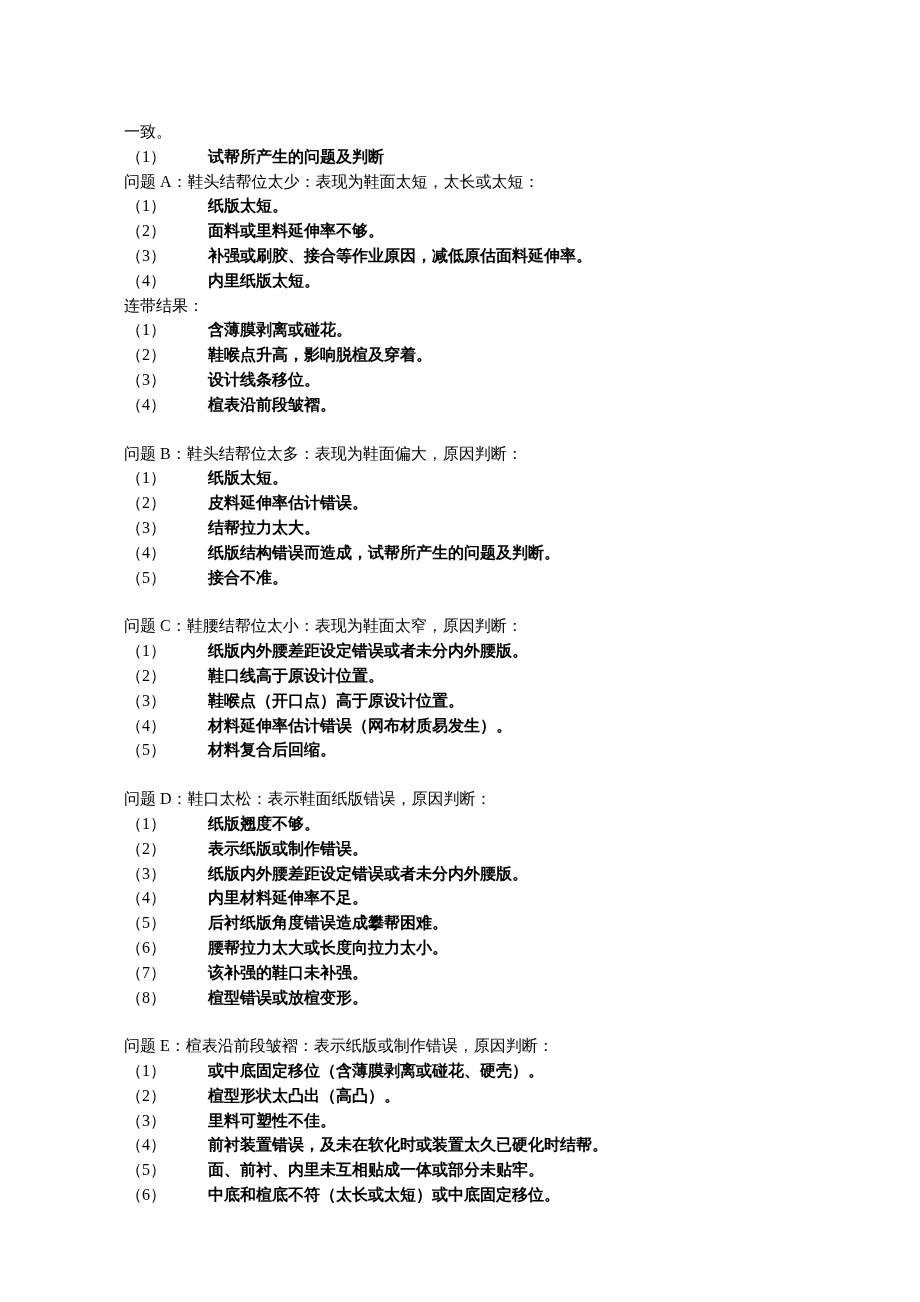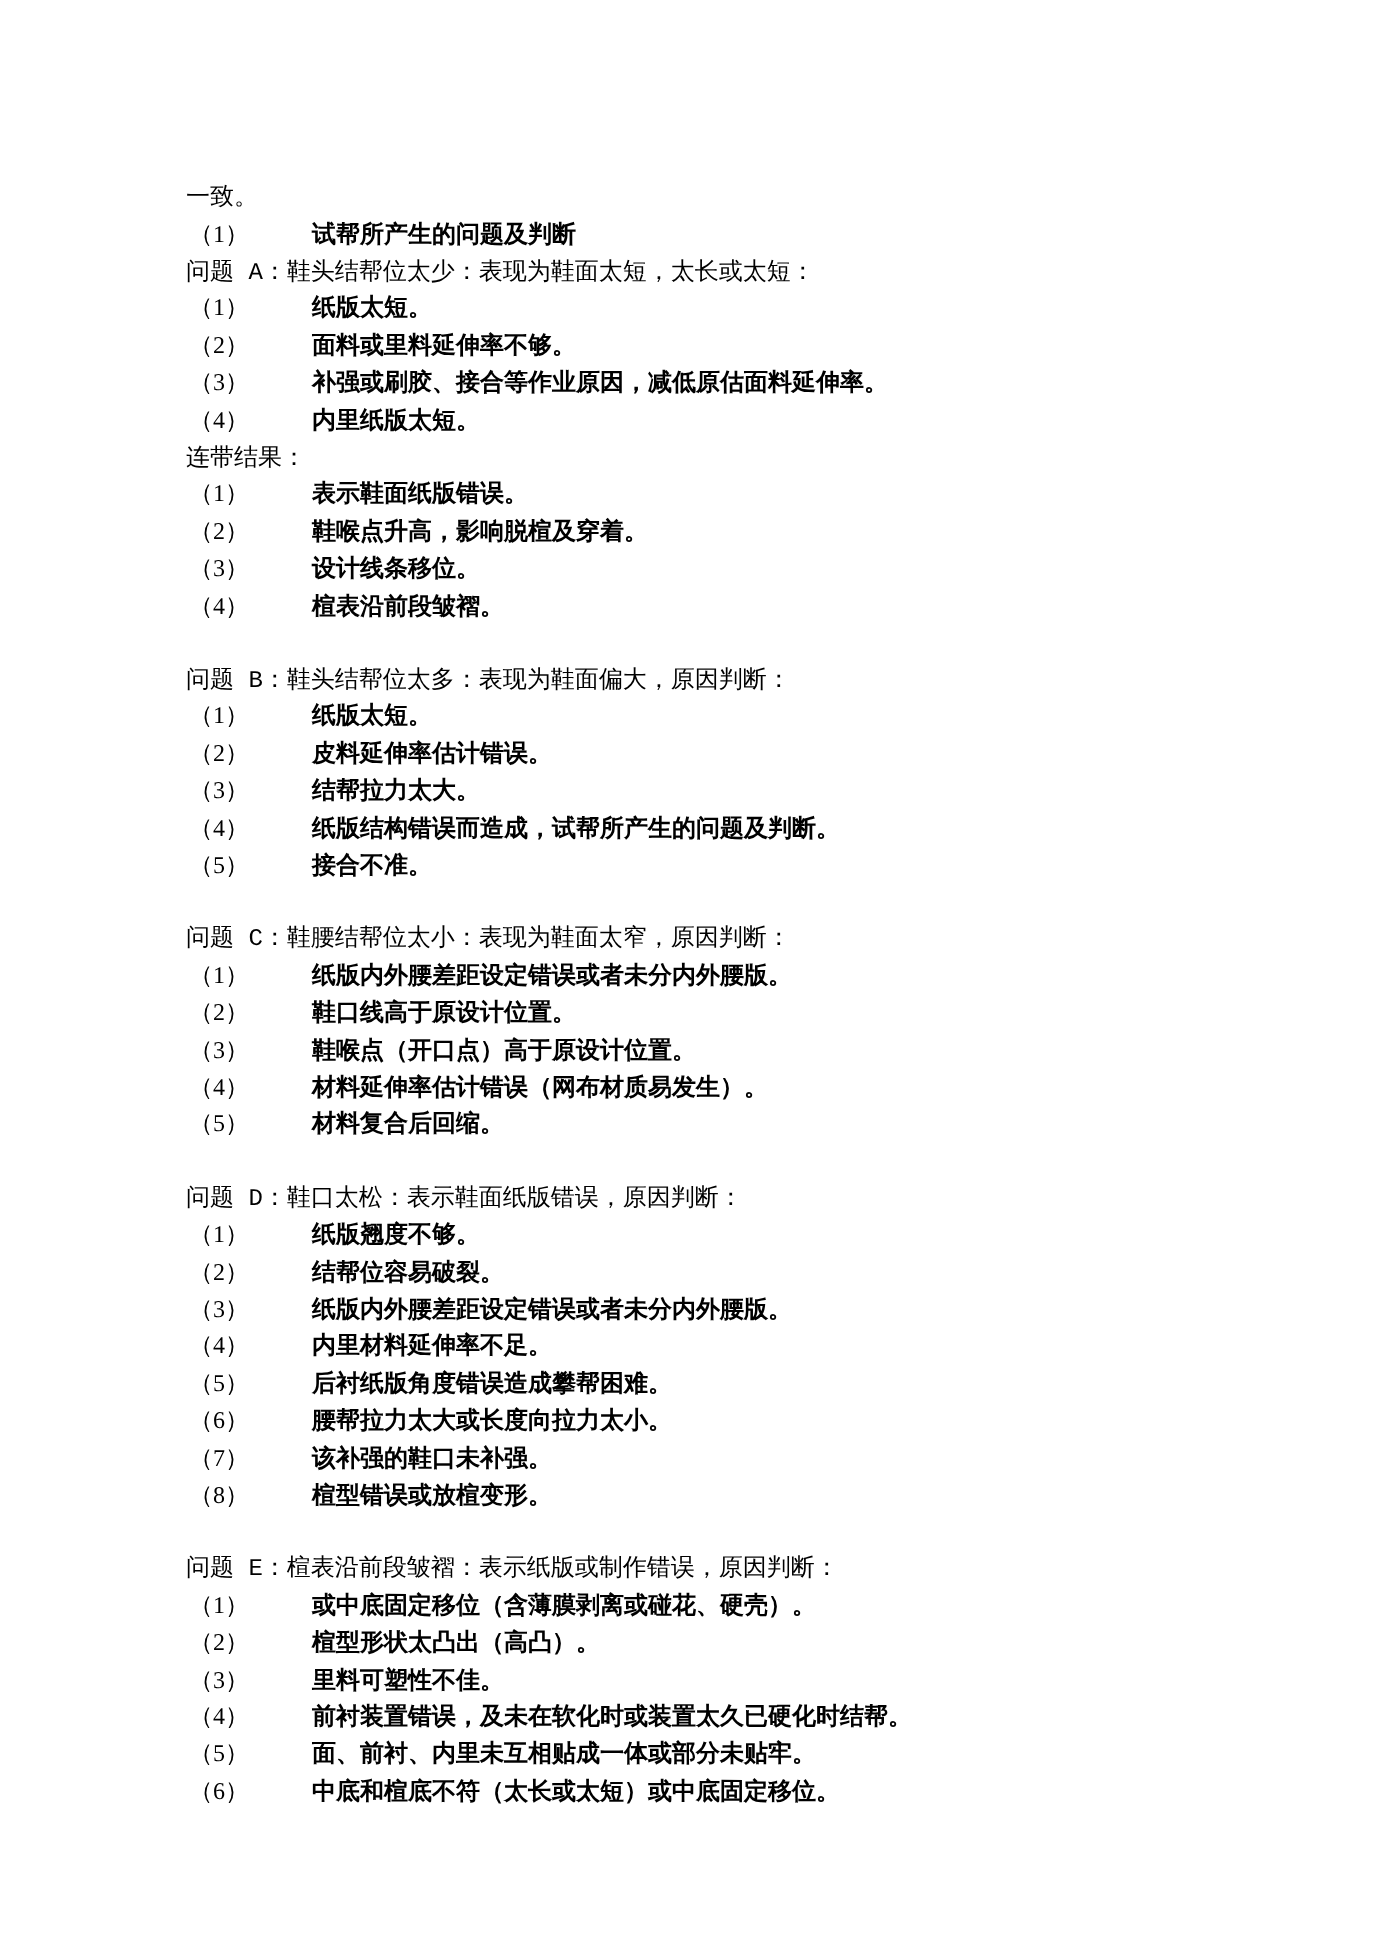--- a/index.html
+++ b/index.html
@@ -6,21 +6,21 @@
     body {
       width: 920px;
       height: 1302px;
       background: #fff;
       font-family: "SimSun", "宋体", serif;
       font-size: 16px;
       line-height: 1.55;
       color: #000;
       padding: 120px 122px 100px 124px;
     }
-    .line { display: block; font-family: Liberation Mono, monospace; }
+    .line { display: block; }
     .num-line { display: flex; }
     .num-paren { min-width: 48px; padding-left: 2px; }
     .num-content { flex: 1; padding-left: 36px; font-weight: bold; }
     .section-gap { height: 24px; }
   </style>
 </head>
 <body>
 
 <div class="line">一致。</div>
 
@@ -45,21 +45,21 @@
 </div>
 <div class="num-line">
   <span class="num-paren">（4）</span>
   <span class="num-content">内里纸版太短。</span>
 </div>
 
 <div class="line">连带结果：</div>
 
 <div class="num-line">
   <span class="num-paren">（1）</span>
-  <span class="num-content">表示鞋面纸版错误。</span>
+  <span class="num-content">含薄膜剥离或碰花。</span>
 </div>
 <div class="num-line">
   <span class="num-paren">（2）</span>
   <span class="num-content">鞋喉点升高，影响脱楦及穿着。</span>
 </div>
 <div class="num-line">
   <span class="num-paren">（3）</span>
   <span class="num-content">设计线条移位。</span>
 </div>
 <div class="num-line">
@@ -117,21 +117,21 @@
 
 <div class="section-gap"></div>
 
 <div class="line">问题 D：鞋口太松：表示鞋面纸版错误，原因判断：</div>
 <div class="num-line">
   <span class="num-paren">（1）</span>
   <span class="num-content">纸版翘度不够。</span>
 </div>
 <div class="num-line">
   <span class="num-paren">（2）</span>
-  <span class="num-content">结帮位容易破裂。</span>
+  <span class="num-content">表示纸版或制作错误。</span>
 </div>
 <div class="num-line">
   <span class="num-paren">（3）</span>
   <span class="num-content">纸版内外腰差距设定错误或者未分内外腰版。</span>
 </div>
 <div class="num-line">
   <span class="num-paren">（4）</span>
   <span class="num-content">内里材料延伸率不足。</span>
 </div>
 <div class="num-line">

